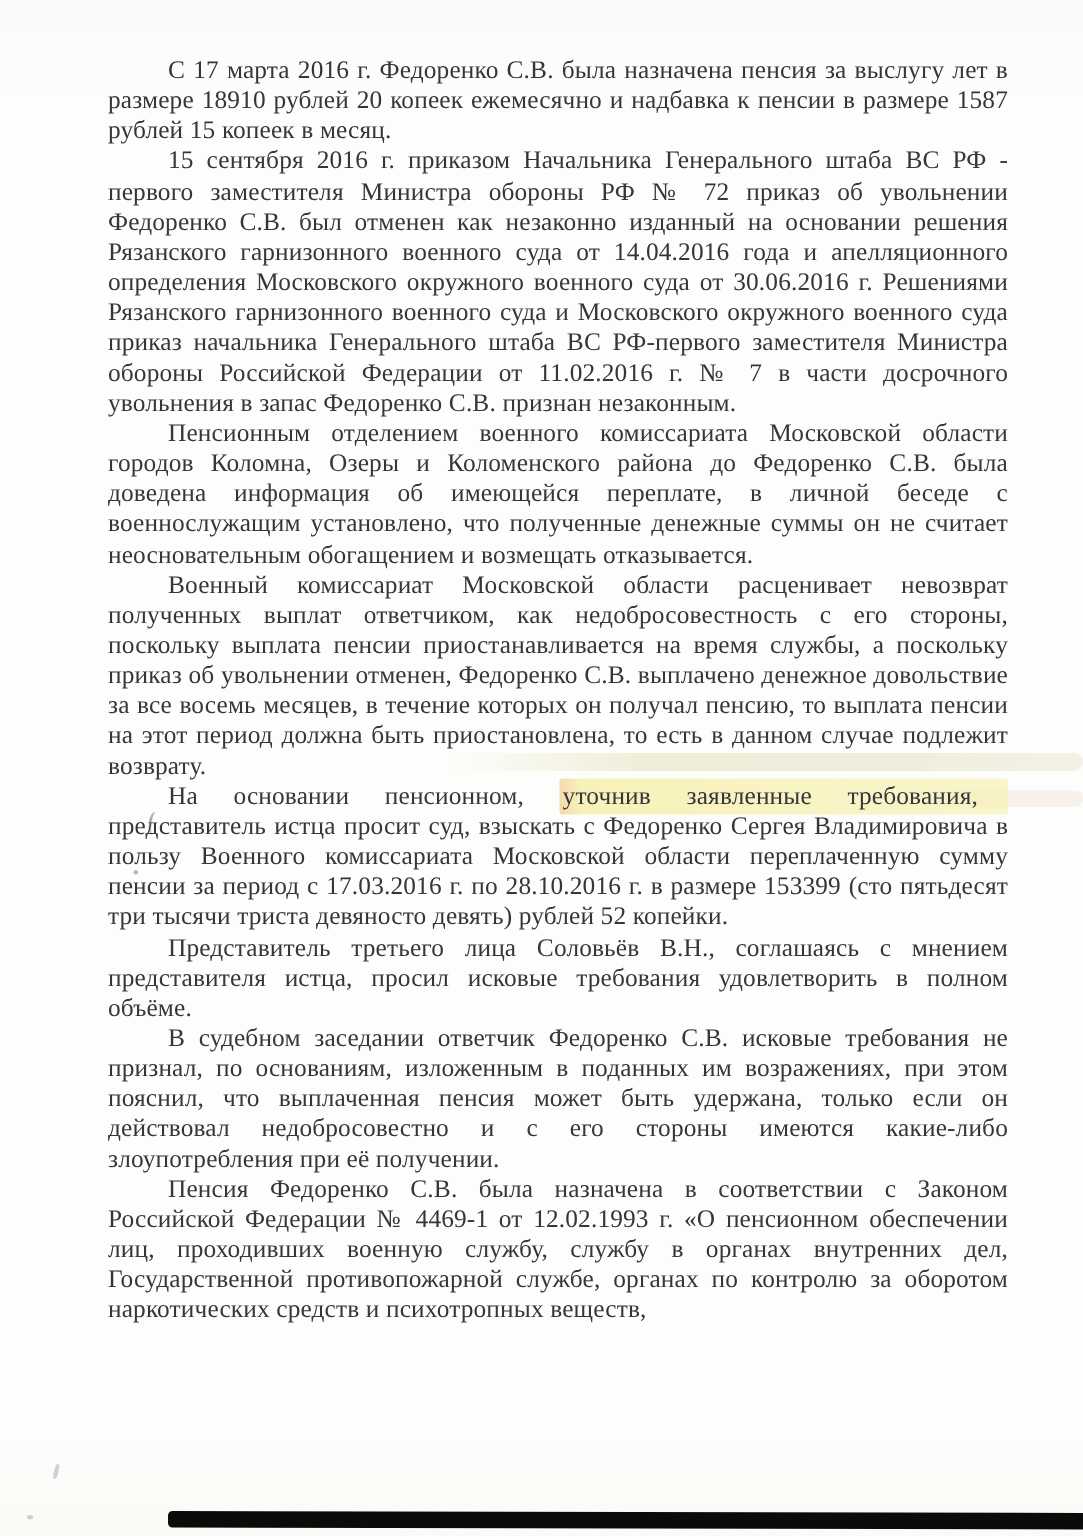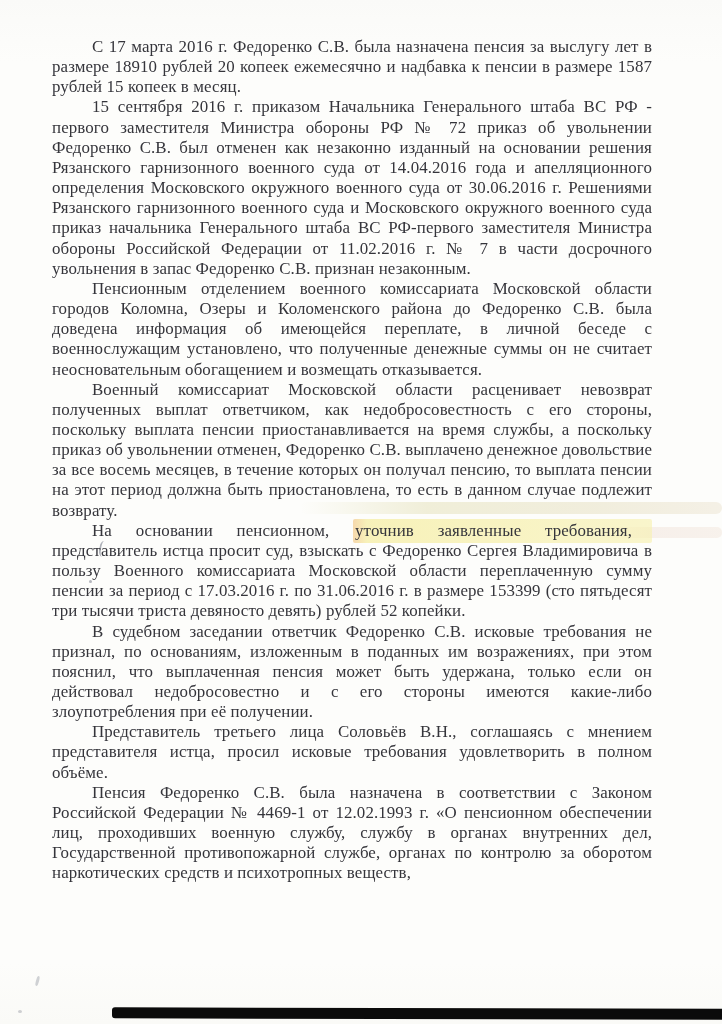--- a/index.html
+++ b/index.html
@@ -15,21 +15,21 @@
     font-family: "Liberation Serif", "DejaVu Serif", serif;
   }
   .scan-page {
     position: absolute;
     inset: 0;
     background:
       linear-gradient(180deg, rgba(250,250,248,1) 0%, rgba(253,253,251,1) 6%, rgba(253,253,251,1) 94%, rgba(250,250,247,1) 100%);
   }
   .page-text {
     position: absolute;
-    left: 52px;
+    left: 72px;
     top: 37px;
     width: 600px;
     font-size: 16.9px;
     line-height: 20.15px;
     text-align: justify;
     color: #35353b;
     letter-spacing: 0.1px;
   }
   .page-text p {
     margin: 0;
@@ -108,22 +108,22 @@
   <div class="speck speck-1"></div>
   <div class="speck speck-2"></div>
   <div class="speck speck-3"></div>
 
   <div class="page-text">
     <p>С 17 марта 2016 г. Федоренко С.В. была назначена пенсия за выслугу лет в размере 18910 рублей 20 копеек ежемесячно и надбавка к пенсии в размере 1587 рублей 15 копеек в месяц.</p>
     <p>15 сентября 2016 г. приказом Начальника Генерального штаба ВС РФ - первого заместителя Министра обороны РФ № 72 приказ об увольнении Федоренко С.В. был отменен как незаконно изданный на основании решения Рязанского гарнизонного военного суда от 14.04.2016 года и апелляционного определения Московского окружного военного суда от 30.06.2016 г. Решениями Рязанского гарнизонного военного суда и Московского окружного военного суда приказ начальника Генерального штаба ВС РФ-первого заместителя Министра обороны Российской Федерации от 11.02.2016 г. № 7 в части досрочного увольнения в запас Федоренко С.В. признан незаконным.</p>
     <p>Пенсионным отделением военного комиссариата Московской области городов Коломна, Озеры и Коломенского района до Федоренко С.В. была доведена информация об имеющейся переплате, в личной беседе с военнослужащим установлено, что полученные денежные суммы он не считает неосновательным обогащением и возмещать отказывается.</p>
     <p>Военный комиссариат Московской области расценивает невозврат полученных выплат ответчиком, как недобросовестность с его стороны, поскольку выплата пенсии приостанавливается на время службы, а поскольку приказ об увольнении отменен, Федоренко С.В. выплачено денежное довольствие за все восемь месяцев, в течение которых он получал пенсию, то выплата пенсии на этот период должна быть приостановлена, то есть в данном случае подлежит возврату.</p>
     <p>
-      <span>На основании пенсионном, </span><span class="hl">уточнив заявленные требования,</span><span> представитель истца просит суд, взыскать с Федоренко Сергея Владимировича в пользу Военного комиссариата Московской области переплаченную сумму пенсии за период с 17.03.2016 г. по 31.06.2016 г. в размере 153399 (сто пятьдесят три тысячи триста девяносто девять) рублей 52 копейки.</span>
+      <span>На основании пенсионном, </span><span class="hl">уточнив заявленные требования,</span><span> представитель истца просит суд, взыскать с Федоренко Сергея Владимировича в пользу Военного комиссариата Московской области переплаченную сумму пенсии за период с 17.03.2016 г. по 28.10.2016 г. в размере 153399 (сто пятьдесят три тысячи триста девяносто девять) рублей 52 копейки.</span>
     </p>
+    <p>Представитель третьего лица Соловьёв В.Н., соглашаясь с мнением представителя истца, просил исковые требования удовлетворить в полном объёме.</p>
     <p>В судебном заседании ответчик Федоренко С.В. исковые требования не признал, по основаниям, изложенным в поданных им возражениях, при этом пояснил, что выплаченная пенсия может быть удержана, только если он действовал недобросовестно и с его стороны имеются какие-либо злоупотребления при её получении.</p>
-    <p>Представитель третьего лица Соловьёв В.Н., соглашаясь с мнением представителя истца, просил исковые требования удовлетворить в полном объёме.</p>
     <p>Пенсия Федоренко С.В. была назначена в соответствии с Законом Российской Федерации № 4469-1 от 12.02.1993 г. «О пенсионном обеспечении лиц, проходивших военную службу, службу в органах внутренних дел, Государственной противопожарной службе, органах по контролю за оборотом наркотических средств и психотропных веществ,</p>
   </div>
 
   <div class="scan-edge-bar"></div>
 
 </div>
 
 </body></html>

